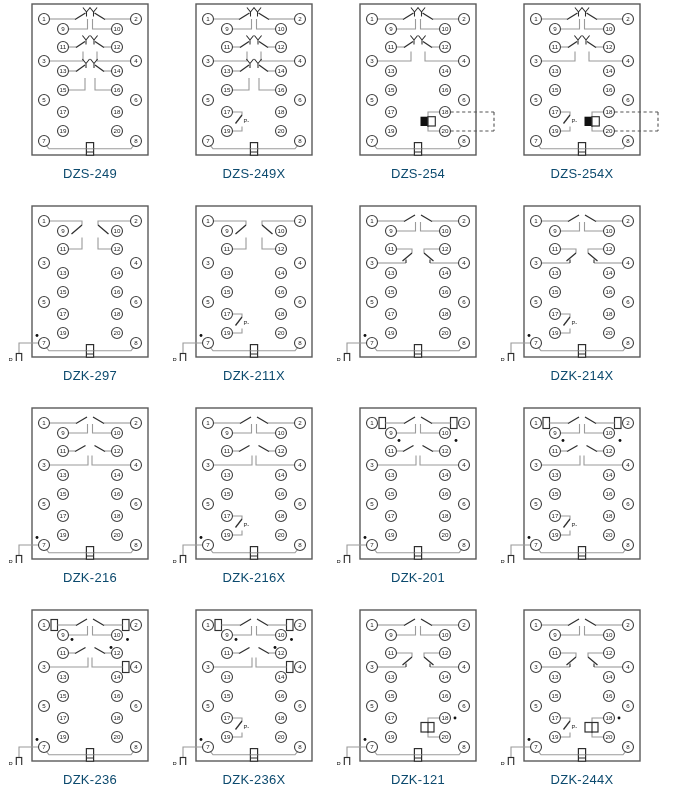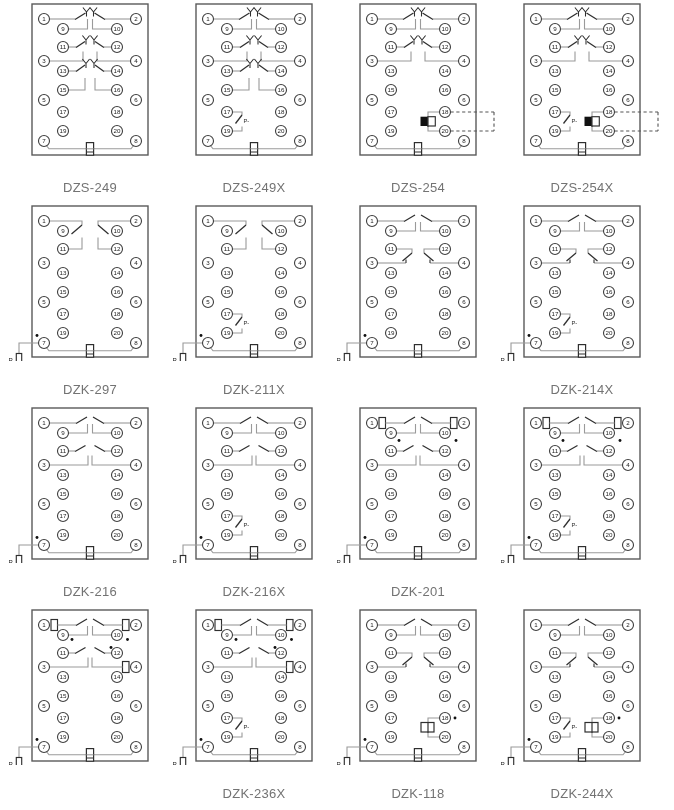--- a/index.html
+++ b/index.html
@@ -1,22 +1,22 @@
 <!DOCTYPE html>
 <html><head>
 <meta charset="utf-8">
 <style>
   html,body{margin:0;padding:0;background:#fff;}
   body{width:674px;height:810px;overflow:hidden;font-family:"Liberation Sans",sans-serif;}
   #sheet{width:674px;padding-top:2px;}
   .row{display:flex;height:202px;padding-left:3px;}
   .cell{width:164px;display:flex;flex-direction:column;align-items:flex-start;}
   .cell svg{display:block;}
-  .diag-label{width:164px;text-align:center;transform:translateX(5px);margin-top:21px;
-              font-size:13px;color:#737373;letter-spacing:.3px;}
+  .diag-label{width:164px;text-align:center;transform:translateX(5px);margin-top:7px;
+              font-size:13px;color:#0c4a6e;letter-spacing:.3px;}
 </style>
 </head>
 <body>
 
 <div id="sheet">
     <div class="row">
       <div class="cell">
         <svg width="164" height="157" viewBox="0 0 164 157">
           <g transform="translate(29,2)">
             <rect x="0" y="0" width="116" height="151" fill="#fff" stroke="#5a5a5a" stroke-width="1.4"></rect>
@@ -962,20 +962,21 @@
             <circle cx="104" cy="15" r="5.5" fill="#fff" stroke="#3f3f3f" stroke-width="1.1"></circle>
             <text x="104" y="17.2" font-size="6.2" fill="#222" text-anchor="middle" font-family="Liberation Sans, sans-serif">2</text>
             <circle cx="104" cy="57" r="5.5" fill="#fff" stroke="#3f3f3f" stroke-width="1.1"></circle>
             <text x="104" y="59.2" font-size="6.2" fill="#222" text-anchor="middle" font-family="Liberation Sans, sans-serif">4</text>
             <circle cx="104" cy="96" r="5.5" fill="#fff" stroke="#3f3f3f" stroke-width="1.1"></circle>
             <text x="104" y="98.2" font-size="6.2" fill="#222" text-anchor="middle" font-family="Liberation Sans, sans-serif">6</text>
             <circle cx="104" cy="137" r="5.5" fill="#fff" stroke="#3f3f3f" stroke-width="1.1"></circle>
             <text x="104" y="139.2" font-size="6.2" fill="#222" text-anchor="middle" font-family="Liberation Sans, sans-serif">8</text>
           </g>
         </svg>
+        <div class="diag-label">DZK-236</div>
       </div>
       <div class="cell">
         <svg width="164" height="157" viewBox="0 0 164 157">
           <g transform="translate(29,2)">
             <rect x="0" y="0" width="116" height="151" fill="#fff" stroke="#5a5a5a" stroke-width="1.4"></rect>
             <rect x="19" y="9.5" width="6.5" height="11" fill="#fff" stroke="#2f2f2f" stroke-width="1.15"></rect>
             <path d="M25.5 15 H44" fill="none" stroke="#9a9a9a" stroke-width="1.1"></path>
             <path d="M44 15.5 L55 9" fill="none" stroke="#2f2f2f" stroke-width="1.25"></path>
             <path d="M36.5 25 H55.5 V16" fill="none" stroke="#9a9a9a" stroke-width="1.1"></path>
             <rect x="90.5" y="9.5" width="6.5" height="11" fill="#fff" stroke="#2f2f2f" stroke-width="1.15"></rect>
@@ -1116,21 +1117,21 @@
             <circle cx="104" cy="15" r="5.5" fill="#fff" stroke="#3f3f3f" stroke-width="1.1"></circle>
             <text x="104" y="17.2" font-size="6.2" fill="#222" text-anchor="middle" font-family="Liberation Sans, sans-serif">2</text>
             <circle cx="104" cy="57" r="5.5" fill="#fff" stroke="#3f3f3f" stroke-width="1.1"></circle>
             <text x="104" y="59.2" font-size="6.2" fill="#222" text-anchor="middle" font-family="Liberation Sans, sans-serif">4</text>
             <circle cx="104" cy="96" r="5.5" fill="#fff" stroke="#3f3f3f" stroke-width="1.1"></circle>
             <text x="104" y="98.2" font-size="6.2" fill="#222" text-anchor="middle" font-family="Liberation Sans, sans-serif">6</text>
             <circle cx="104" cy="137" r="5.5" fill="#fff" stroke="#3f3f3f" stroke-width="1.1"></circle>
             <text x="104" y="139.2" font-size="6.2" fill="#222" text-anchor="middle" font-family="Liberation Sans, sans-serif">8</text>
           </g>
         </svg>
-        <div class="diag-label">DZK-118</div>
+        <div class="diag-label">DZK-121</div>
       </div>
       <div class="cell">
         <svg width="164" height="157" viewBox="0 0 164 157">
           <g transform="translate(29,2)">
             <rect x="0" y="0" width="116" height="151" fill="#fff" stroke="#5a5a5a" stroke-width="1.4"></rect>
             <path d="M17.5 15 H44" fill="none" stroke="#9a9a9a" stroke-width="1.1"></path>
             <path d="M36.5 25 H55.5 V16" fill="none" stroke="#9a9a9a" stroke-width="1.1"></path>
             <path d="M98.5 15 H72" fill="none" stroke="#9a9a9a" stroke-width="1.1"></path>
             <path d="M79.5 25 H60.5 V16" fill="none" stroke="#9a9a9a" stroke-width="1.1"></path>
             <path d="M44 15.5 L55 9" fill="none" stroke="#2f2f2f" stroke-width="1.25"></path>

